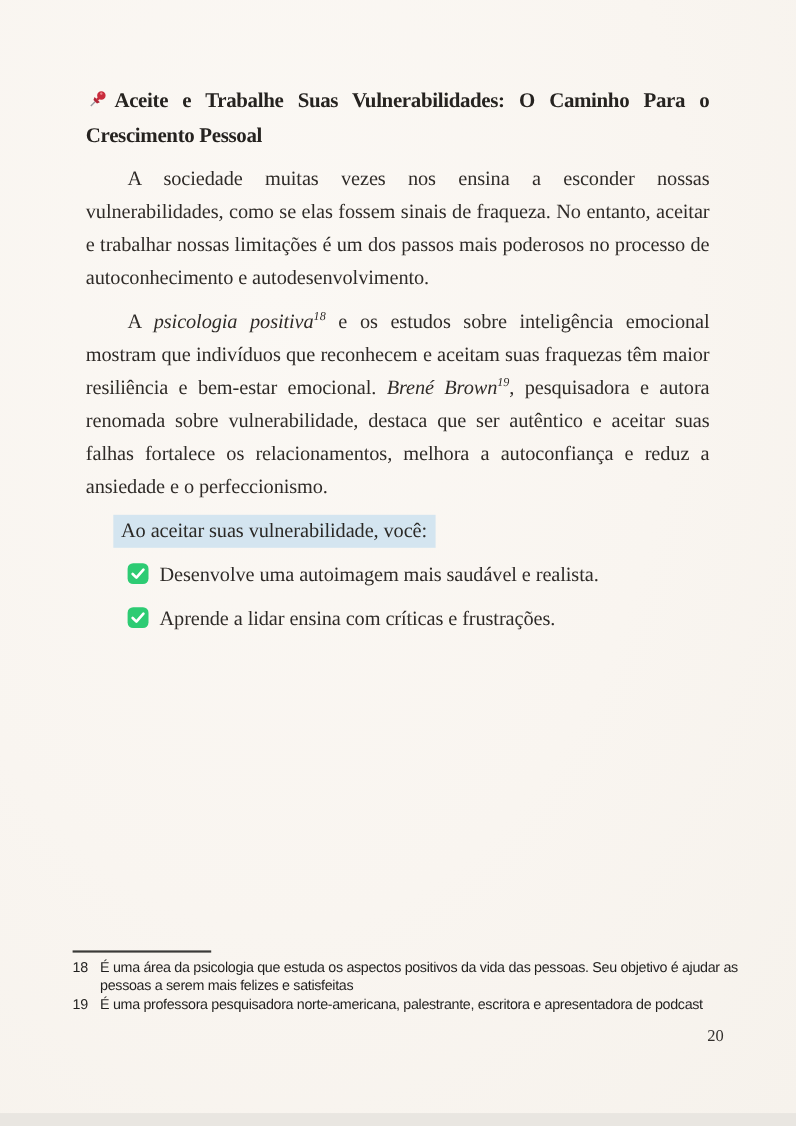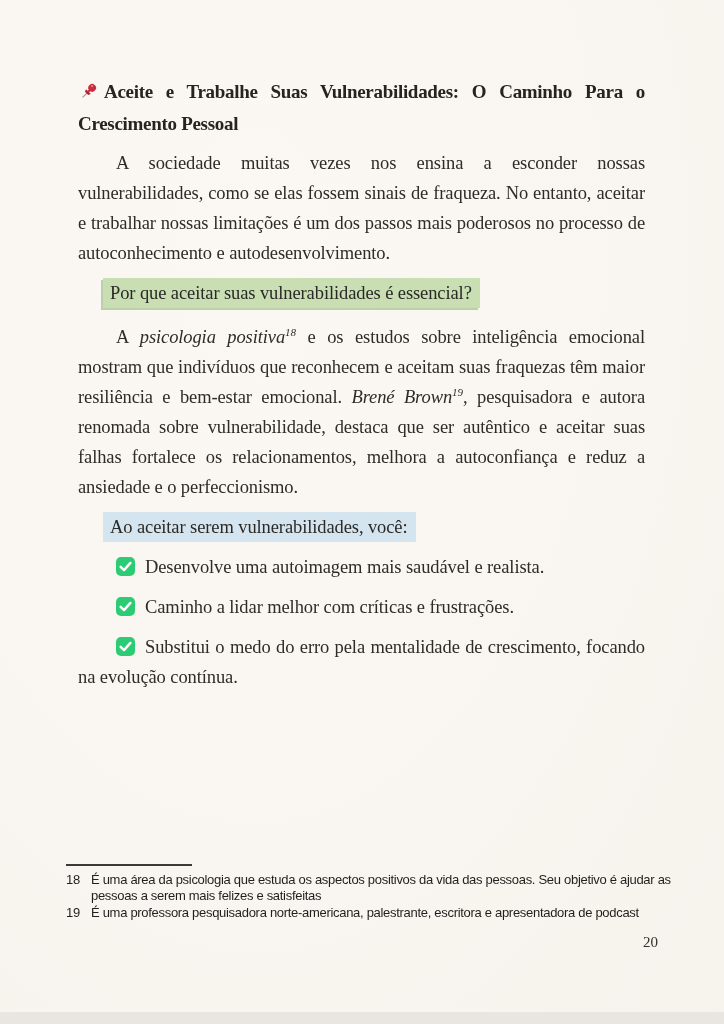--- a/index.html
+++ b/index.html
@@ -72,38 +72,34 @@
               <path d="M8.1 12.2 L15.9 12.2 L14.6 15.1 L9.4 15.1 Z" fill="#b02536"></path>
               <rect x="10.7" y="9.5" width="2.6" height="3.1" fill="#c92c3c"></rect>
               <circle cx="12" cy="6.1" r="4.4" fill="#c92c3c"></circle>
               <circle cx="10.5" cy="4.7" r="1.3" fill="#ee8790" opacity="0.9"></circle>
             </g>
           </svg></span><span>Aceite e Trabalhe Suas Vulnerabilidades: O Caminho Para o Crescimento Pessoal</span></h1>
 
     <p class="body indent">A sociedade muitas vezes nos ensina a esconder nossas vulnerabilidades, como se elas fossem sinais de fraqueza. No entanto, aceitar e trabalhar nossas limitações é um dos passos mais poderosos no processo de autoconhecimento e autodesenvolvimento.</p>
 
 
-    <div class="hl green">Por que aceitar suas vulnerabilidades é essencial?</div>
 
     <p class="body indent"><span>A </span><i>psicologia positiva</i><sup><i>18</i></sup><span> e os estudos sobre inteligência emocional mostram que indivíduos que reconhecem e aceitam suas fraquezas têm maior resiliência e bem-estar emocional. </span><i>Brené Brown</i><sup><i>19</i></sup><span>, pesquisadora e autora renomada sobre vulnerabilidade, destaca que ser autêntico e aceitar suas falhas fortalece os relacionamentos, melhora a autoconfiança e reduz a ansiedade e o perfeccionismo.</span></p>
 
-    <div class="hl blue">Ao aceitar serem vulnerabilidades, você:</div>
+    <div class="hl blue">Ao aceitar suas vulnerabilidade, você:</div>
 
     <p class="body check-item"><span class="check"><svg viewBox="0 0 19 19">
             <path d="M4.6 9.8 L8 13.1 L14.4 5.9" fill="none" stroke="#ffffff" stroke-width="2.4" stroke-linecap="round" stroke-linejoin="round"></path>
           </svg></span><span>Desenvolve uma autoimagem mais saudável e realista.</span></p>
 
 
     <p class="body check-item"><span class="check"><svg viewBox="0 0 19 19">
             <path d="M4.6 9.8 L8 13.1 L14.4 5.9" fill="none" stroke="#ffffff" stroke-width="2.4" stroke-linecap="round" stroke-linejoin="round"></path>
-          </svg></span><span>Caminho a lidar melhor com críticas e frustrações.</span></p>
+          </svg></span><span>Aprende a lidar ensina com críticas e frustrações.</span></p>
 
-    <p class="body check-item"><span class="check"><svg viewBox="0 0 19 19">
-            <path d="M4.6 9.8 L8 13.1 L14.4 5.9" fill="none" stroke="#ffffff" stroke-width="2.4" stroke-linecap="round" stroke-linejoin="round"></path>
-          </svg></span><span>Substitui o medo do erro pela mentalidade de crescimento, focando na evolução contínua.</span></p>
 
   </main>
 
   <section class="footnotes">
     <div class="fn-rule"></div>
     <div class="footnote">
       <span class="fn-num">18</span>
       <span class="fn-text">É uma área da psicologia que estuda os aspectos positivos da vida das pessoas. Seu objetivo é ajudar as pessoas a serem mais felizes e satisfeitas</span>
     </div>
     <div class="footnote">

